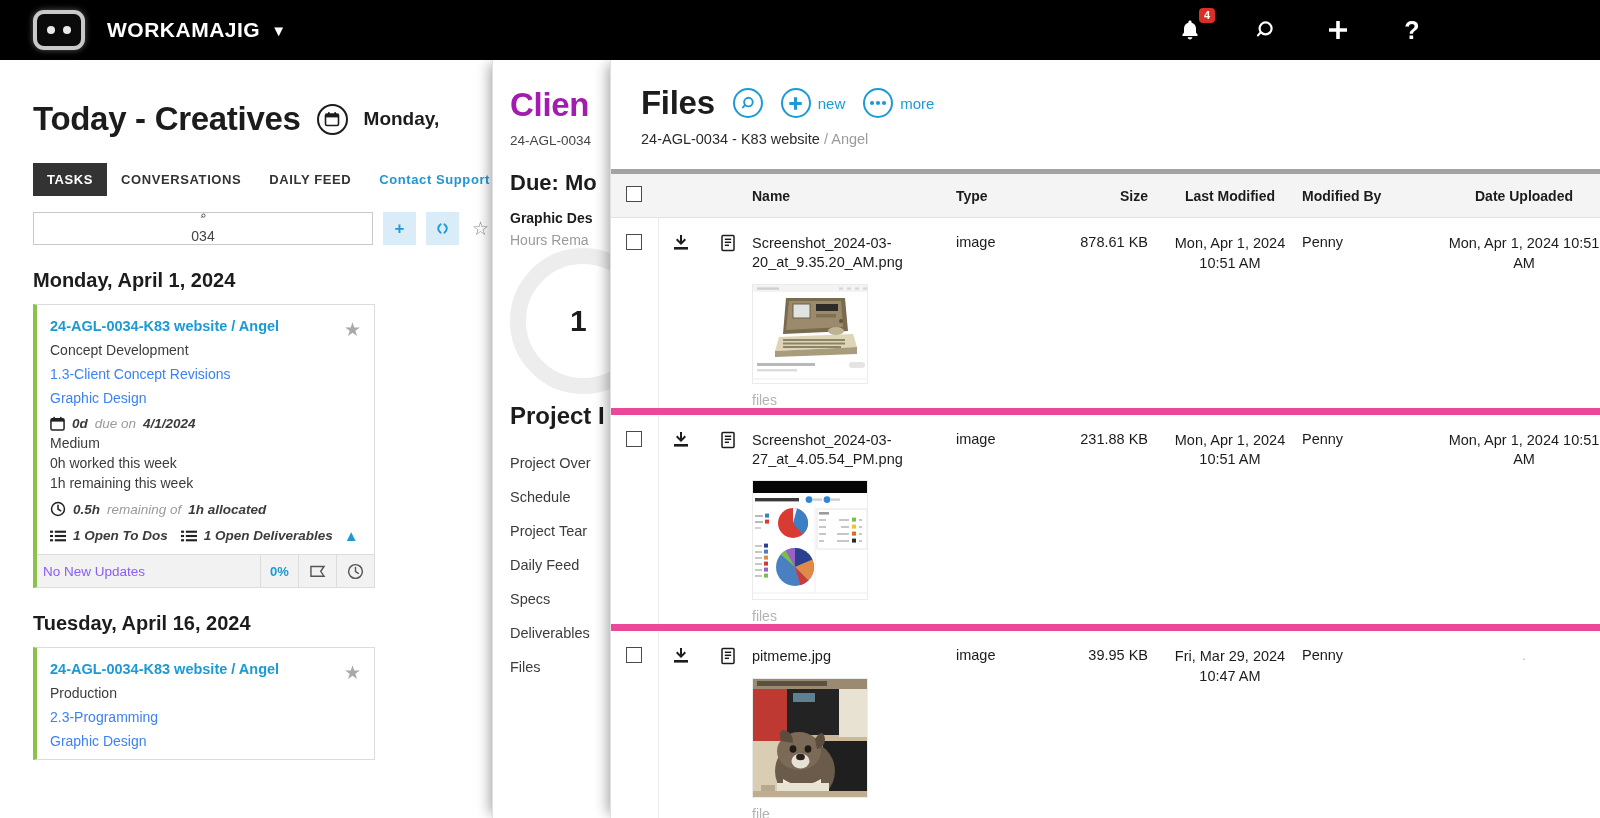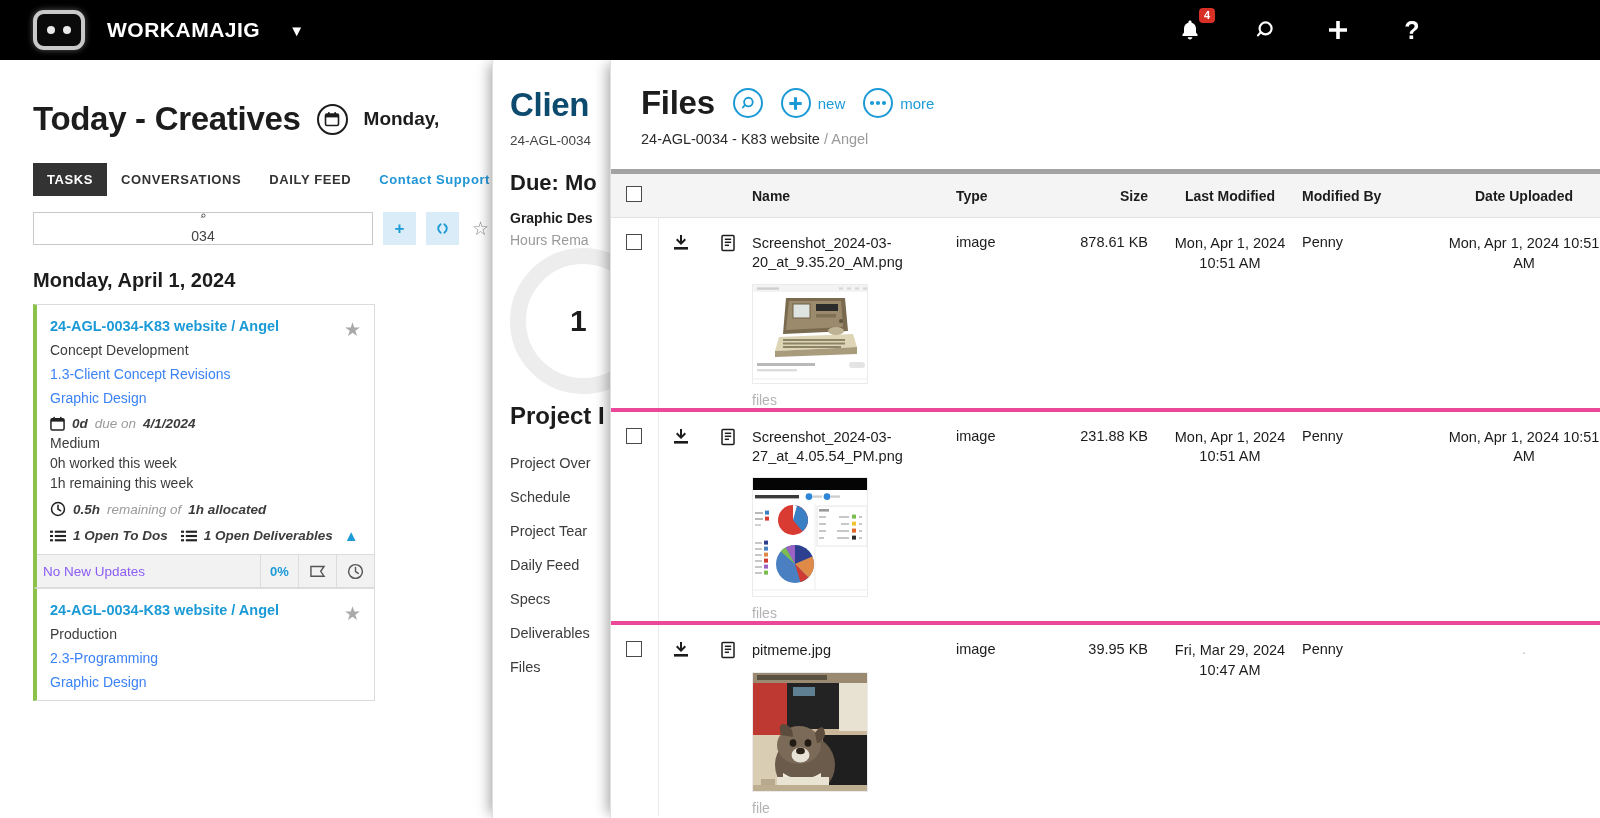--- a/index.html
+++ b/index.html
@@ -19,21 +19,21 @@
   .logo-wrap { margin-left:33px; display:flex; align-items:center; }
   .logo {
     width:52px; height:40px; border-radius:11px;
     border:4px solid #c9c9c9; background:#0a0a0a;
     display:flex; align-items:center; justify-content:center; gap:8px;
     box-shadow: 0 0 6px rgba(255,255,255,.35);
   }
   .logo i { width:8px; height:8px; border-radius:50%; background:#e8e8e8; display:block; }
   .brand {
     color:#fff; font-size:21px; font-weight:bold; letter-spacing:.5px;
-    margin-left:22px; display:flex; align-items:center; gap:29px;
+    margin-left:22px; display:flex; align-items:center; gap:11px;
   }
   .brand .caret { font-size:15px; }
   .topbar-right { position:absolute; right:175px; top:0; height:60px; display:flex; align-items:center; gap:48px; }
   .tb-icon { position:relative; color:#fff; display:flex; align-items:center; justify-content:center; width:26px; height:26px; }
   .badge {
     position:absolute; top:-9px; right:-12px; background:#d93025; color:#fff;
     font-size:11px; font-weight:bold; border-radius:4px; padding:1px 5px; line-height:13px;
   }
 
   
@@ -80,21 +80,21 @@
   .g { color:#9a9a9a; }
   .task-foot { display:flex; align-items:stretch; border-top:1px solid #dcdcdc; background:#f2f2f2; height:33px; }
   .task-foot .txt { flex:1; display:flex; align-items:center; padding-left:6px; font-size:13.5px; color:#8b5cf6; }
   .task-foot .cell { width:38px; border-left:1px solid #dcdcdc; display:flex; align-items:center; justify-content:center;
                      font-size:13px; font-weight:bold; color:#1b9ad6; }
   .task-foot .cell.ico { color:#5a5a5a; font-weight:normal; }
   .chev { color:#1b9ad6; font-size:15px; font-weight:bold; margin-left:4px; }
 
   
   .mid-inner { padding:26px 0 0 18px; overflow:hidden; width:118px; }
-  .mid-title { font-size:33px; font-weight:bold; color:#0c4a6e; white-space:nowrap; letter-spacing:-.3px; }
+  .mid-title { font-size:33px; font-weight:bold; color:#a21caf; white-space:nowrap; letter-spacing:-.3px; }
   .mid-sub { font-size:13.5px; color:#444; margin-top:9px; white-space:nowrap; }
   .mid-due { font-size:22px; font-weight:bold; color:#1c1c1c; margin-top:22px; white-space:nowrap; }
   .mid-role { font-size:14px; font-weight:bold; color:#1c1c1c; margin-top:14px; white-space:nowrap; }
   .mid-hours { font-size:14px; color:#9a9a9a; margin-top:6px; white-space:nowrap; }
   .donut { position:relative; margin-top:14px; width:150px; height:118px; }
   .donut .ring { position:absolute; left:0; top:-14px; width:146px; height:146px; border-radius:50%;
                  border:16px solid #ededed; }
   .donut .num { position:absolute; left:60px; top:42px; font-size:30px; font-weight:bold; color:#1c1c1c; }
   .mid-h2 { font-size:24px; font-weight:bold; color:#1c1c1c; margin-top:22px; white-space:nowrap; }
   .mid-nav { margin-top:16px; }
@@ -119,21 +119,21 @@
   .c-dl   { width:46px; }
   .c-doc  { width:48px; }
   .c-name { width:204px; text-align:left; padding-left:0 !important; }
   .c-type { width:96px; text-align:left; }
   .c-size { width:110px; text-align:right; padding-right:14px !important; }
   .c-lm   { width:136px; text-align:center; }
   .c-mb   { width:150px; text-align:left; padding-left:4px !important; }
   .c-du   { width:152px; text-align:center; }
 
   table.files td { vertical-align:top; padding-top:16px; font-size:14.5px; color:#1c1c1c; }
-  table.files tbody tr { border-bottom:4px solid #ec4899; }
+  table.files tbody tr { border-bottom:7px solid #ec4899; }
   table.files tbody tr.last { border-bottom:none; }
   .chk { width:16px; height:16px; border:1.5px solid #4a4a4a; display:inline-block; background:#fff; }
   .cell-center { text-align:center; }
   .cell-right { text-align:right; padding-right:14px; }
   .fname { line-height:1.3; word-break:break-word; }
   .thumb { margin-top:12px; width:116px; height:100px; border:1px solid #ebebeb; background:#fff;
            position:relative; overflow:hidden; }
   .thumb.tall { height:120px; }
   .thumb-cap { margin-top:8px; font-size:14px; color:#b3b3b3; }
   .twoline { line-height:1.35; }
@@ -289,20 +289,21 @@
         </div>
         <div class="cell ico">
           <svg width="17" height="17" viewBox="0 0 18 18" fill="none" stroke="#555" stroke-width="1.5">
               <circle cx="9" cy="9" r="7.3"></circle>
               <path d="M9 4.8V9l3 2" stroke-linecap="round"></path>
             </svg>
         </div>
       </div>
     </div>
 
+    <div class="day-head">Tuesday, April 16, 2024</div>
     <div class="task-card">
       <div class="task-top">
         <div class="task-title">24-AGL-0034-K83 website / Angel</div>
         <div class="task-star">★</div>
         <div class="task-line">Production</div>
         <div class="task-line muted">2.3-Programming</div>
         <div class="task-line muted">Graphic Design</div>
       </div>
     </div>
   </div>

